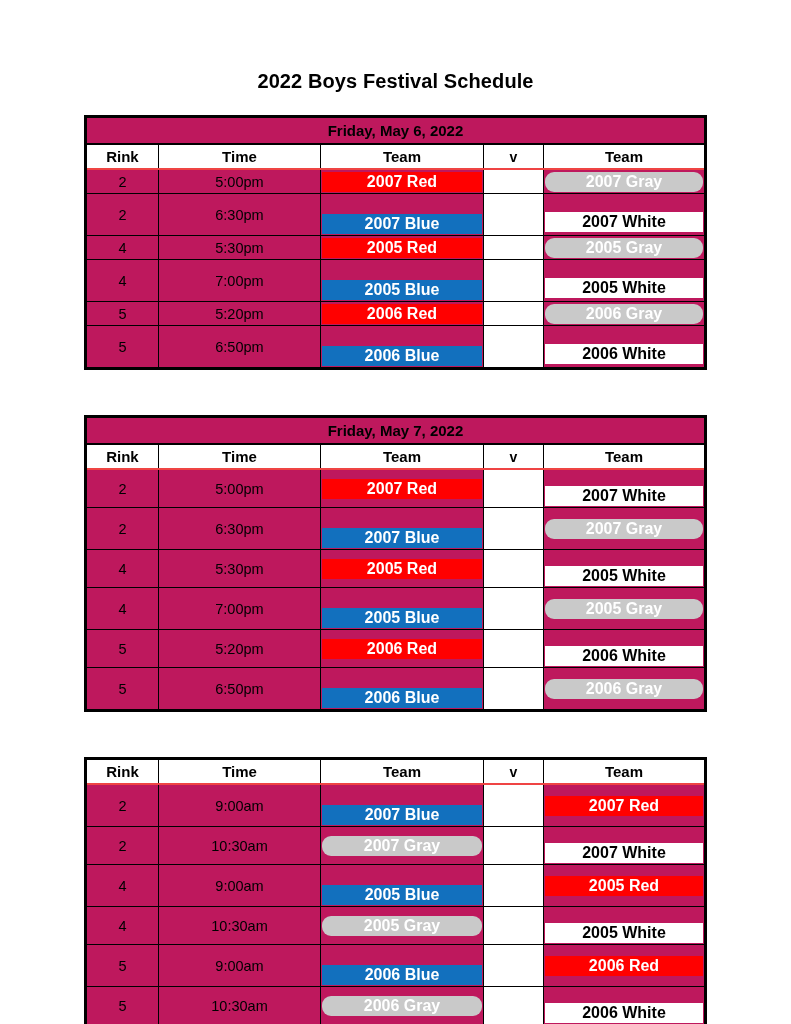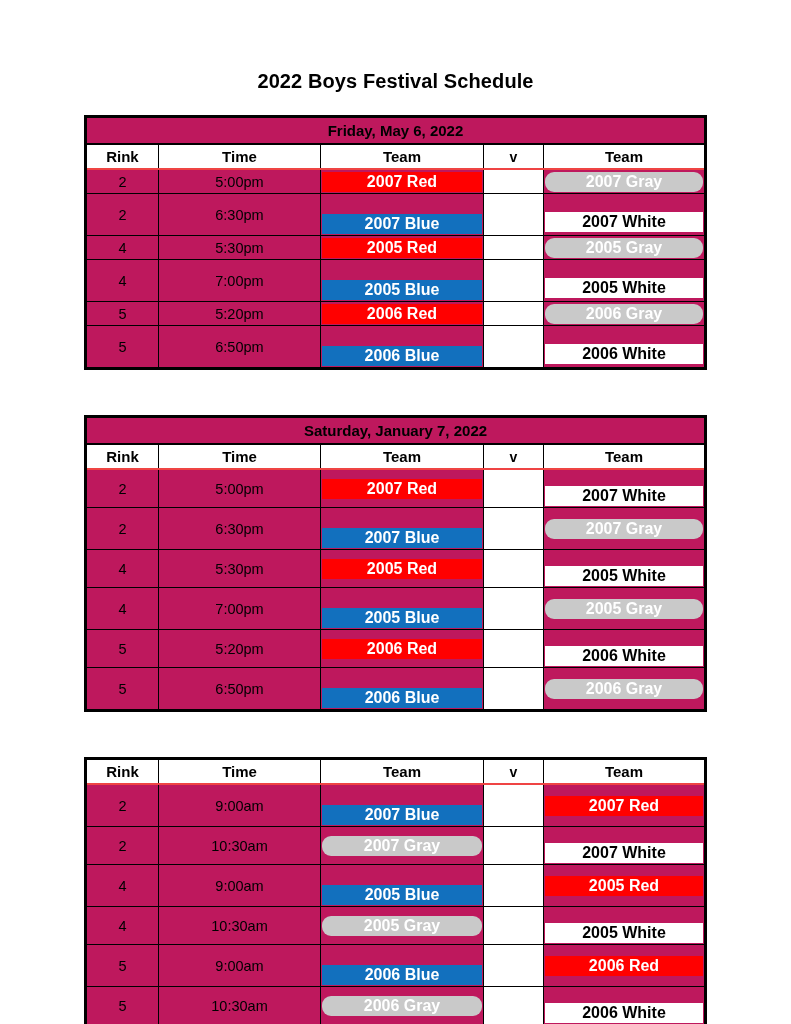--- a/index.html
+++ b/index.html
@@ -229,21 +229,21 @@
       <table class="sched-table">
         <colgroup>
           <col class="c-rink">
           <col class="c-time">
           <col class="c-team1">
           <col class="c-v">
           <col class="c-team2">
         </colgroup>
         <tbody>
           <tr class="date-row">
-            <td colspan="5">Saturday, January 7, 2022</td>
+            <td colspan="5">Friday, May 7, 2022</td>
           </tr>
           <tr class="head-row">
             <th>Rink</th>
             <th>Time</th>
             <th>Team</th>
             <th class="col-v">v</th>
             <th>Team</th>
           </tr>
           <tr>
             <td class="cell-rink">2</td>

